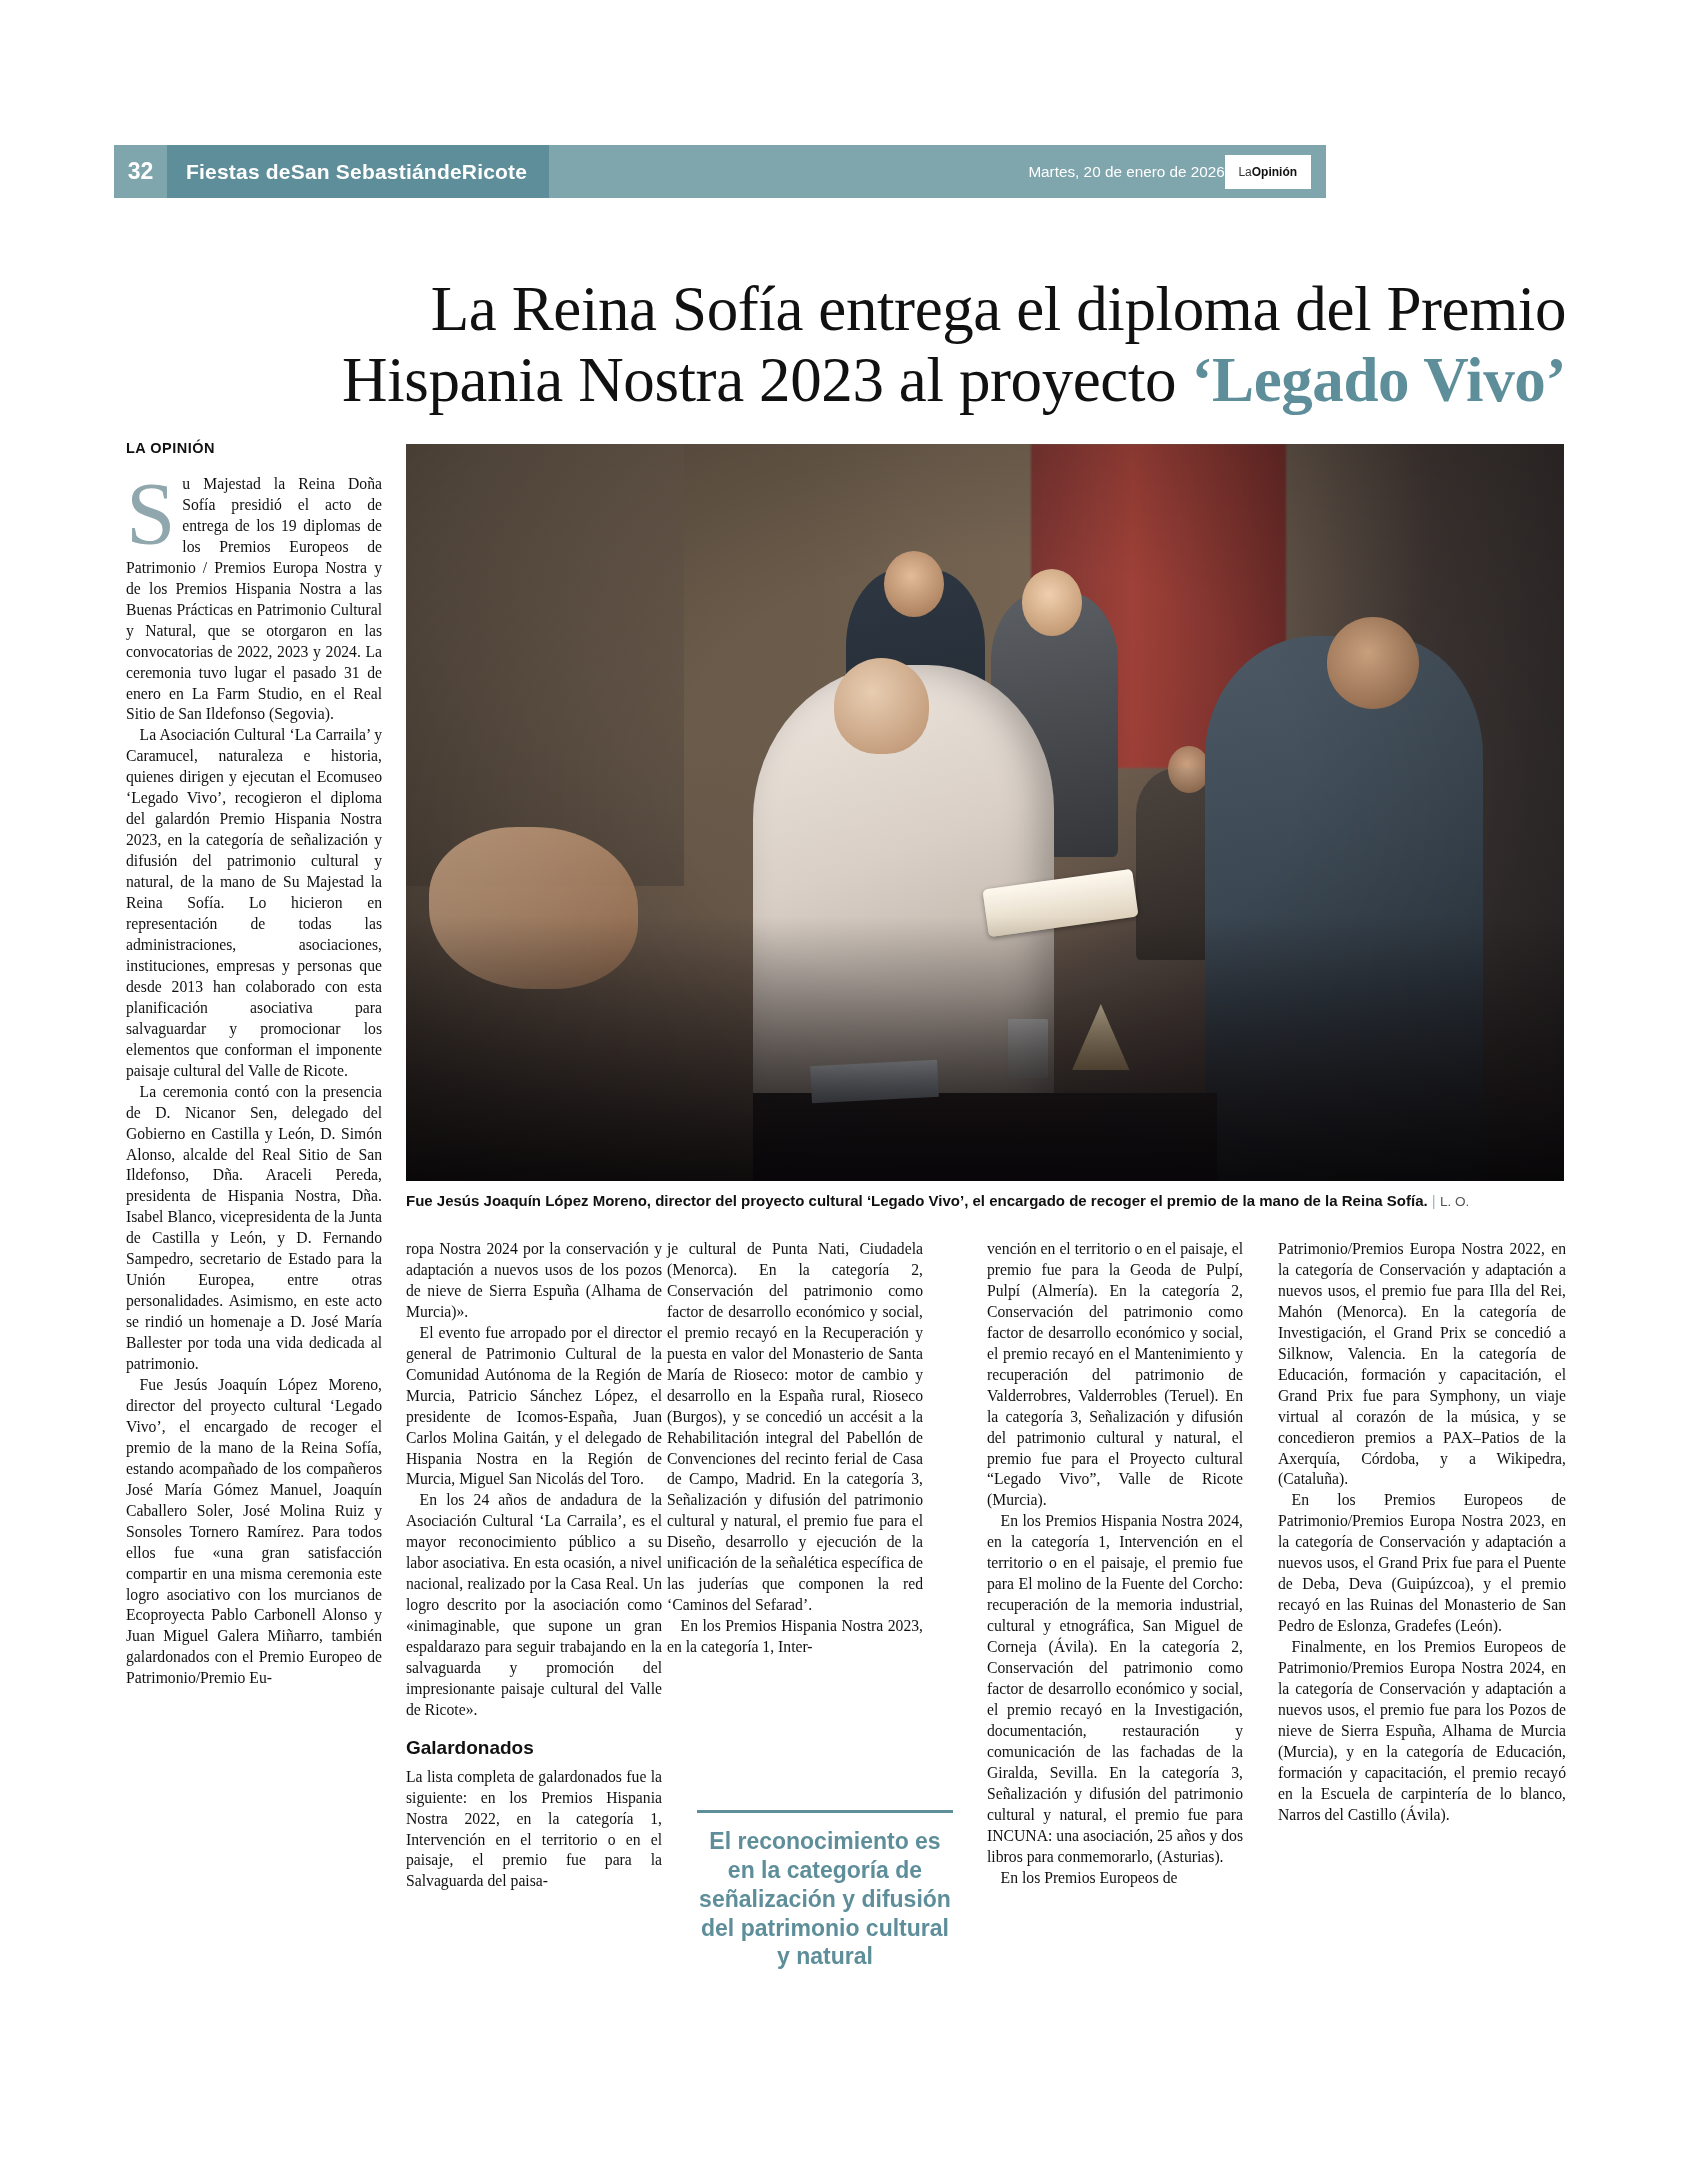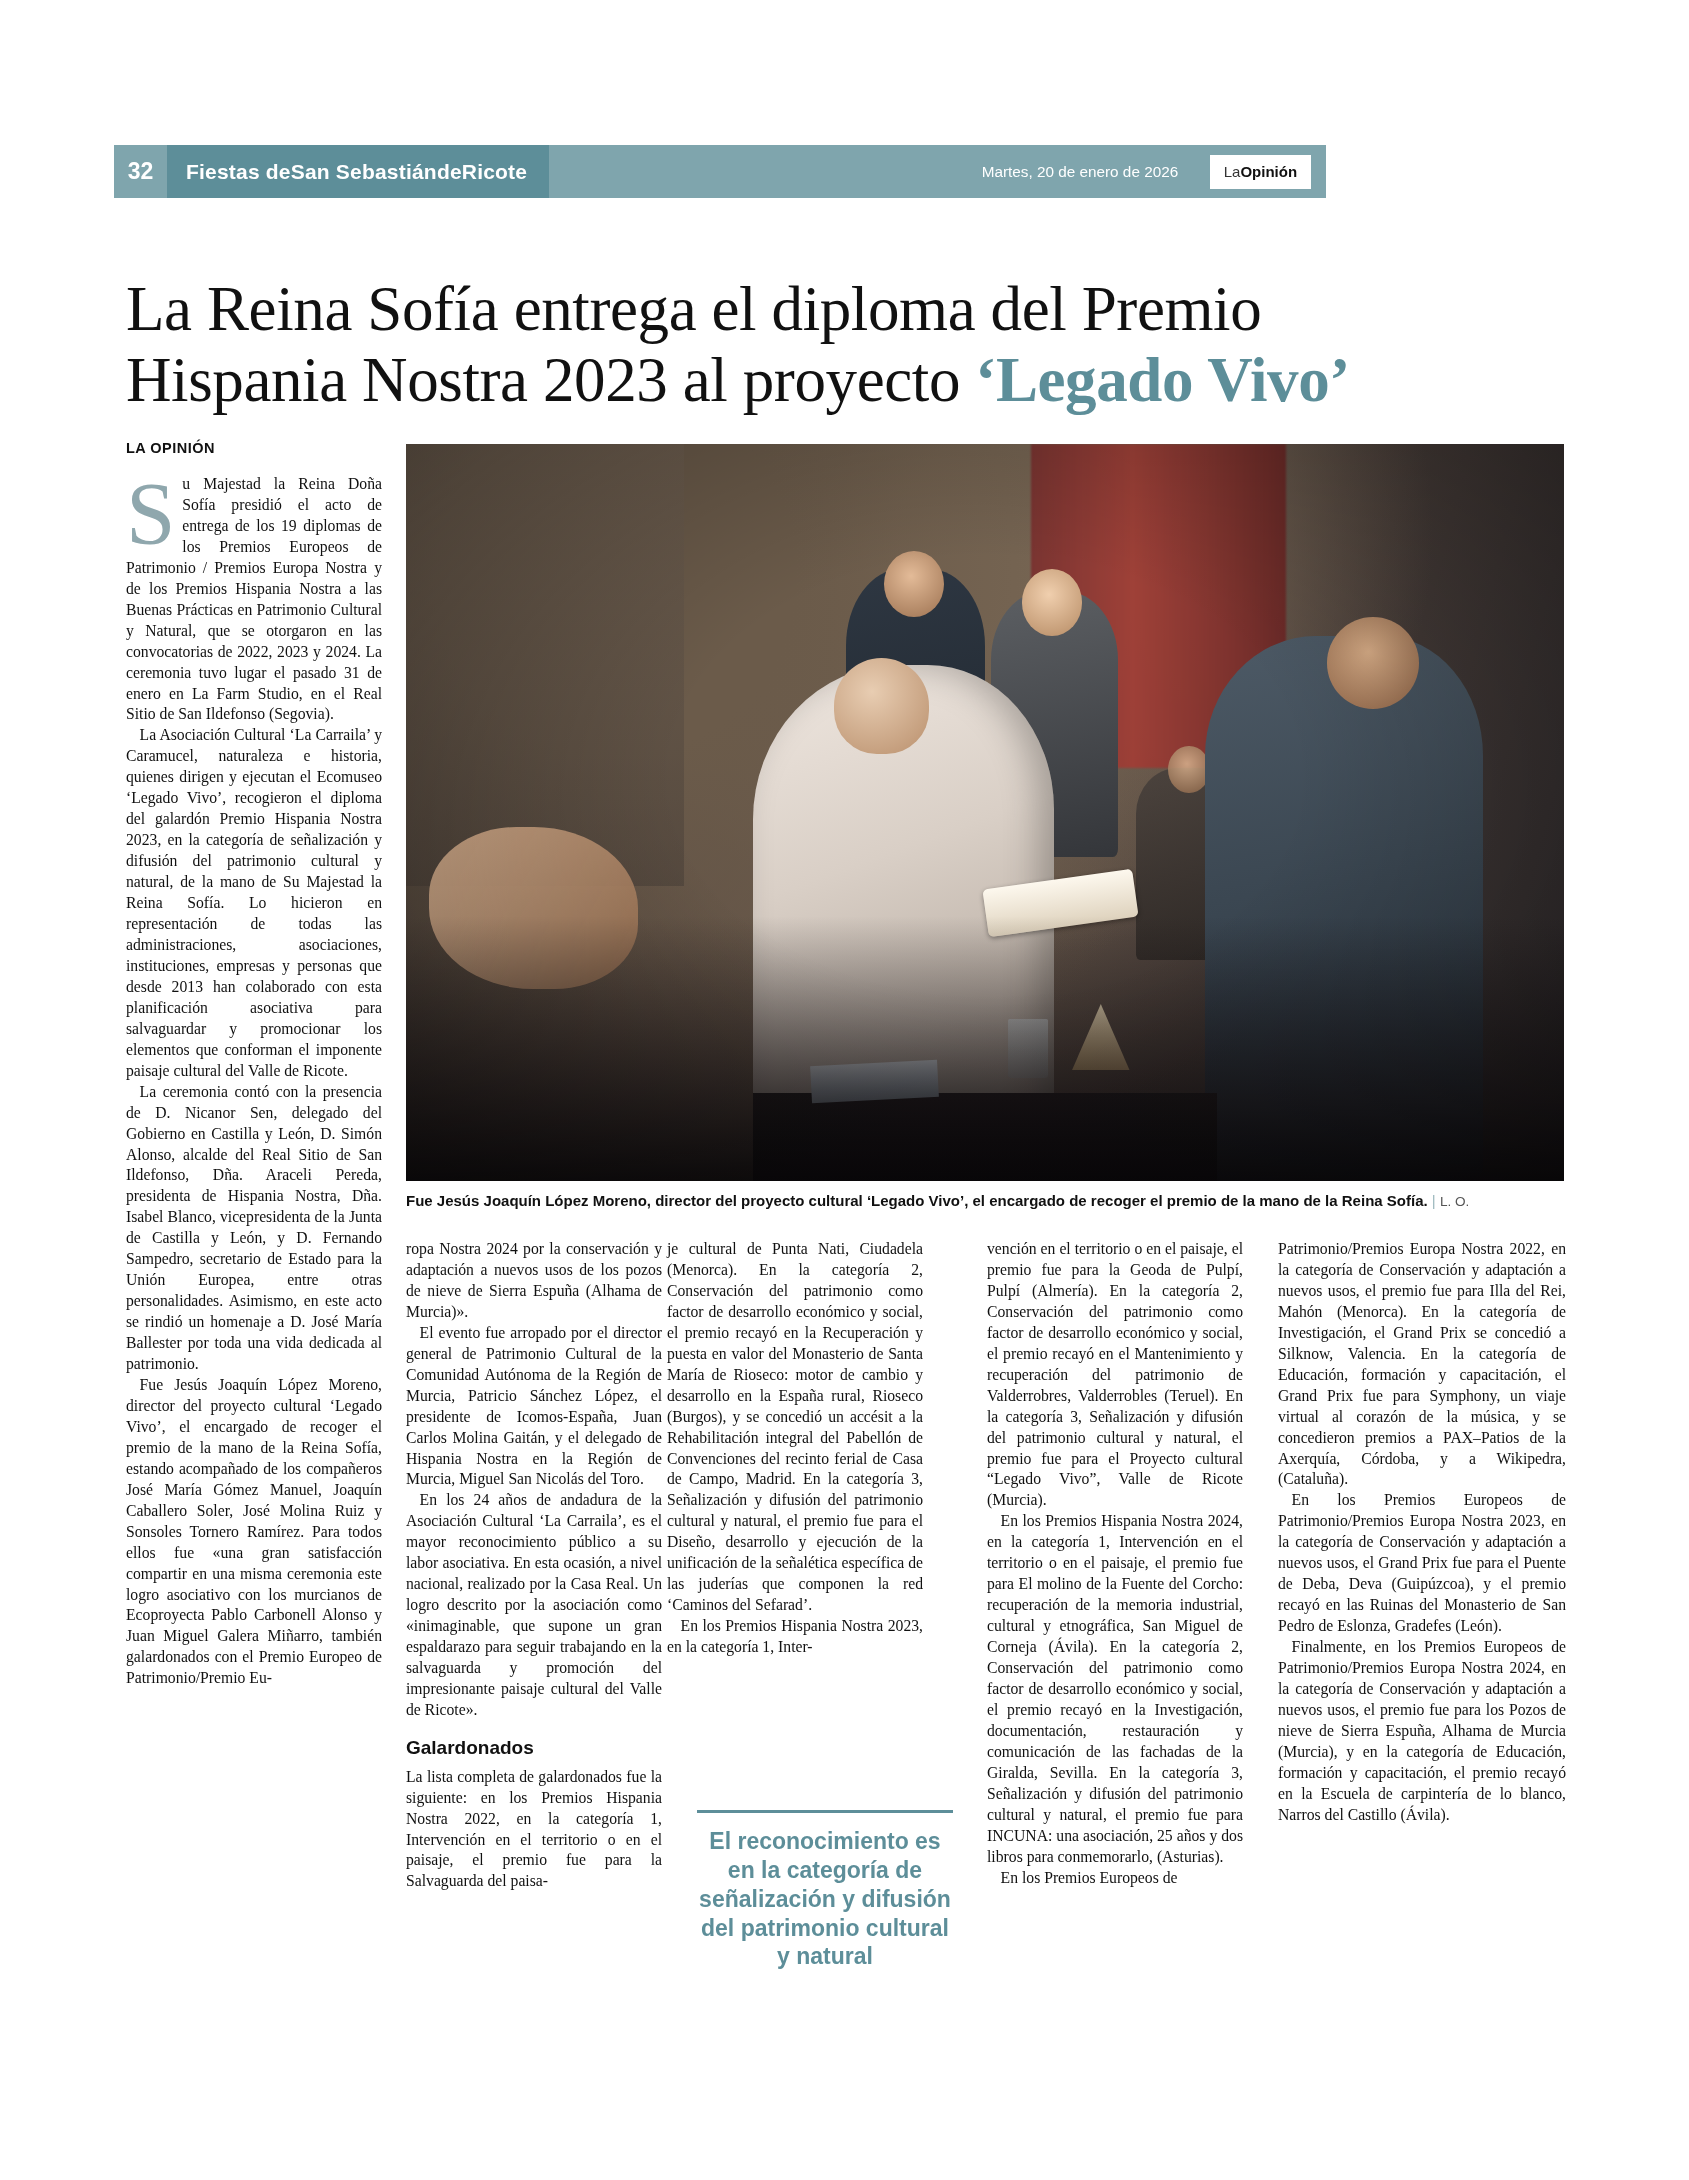--- a/index.html
+++ b/index.html
@@ -68,43 +68,43 @@
   }
   .masthead-date {
     color: #ffffff;
     font-family: "Liberation Sans", sans-serif;
     font-size: 15.3px;
   }
   .brand-box {
     background: #ffffff;
     color: #223;
     font-family: "Liberation Sans", sans-serif;
-    font-size: 15px;
+    font-size: 12px;
     padding: 8.5px 13.6px;
     display: flex;
     align-items: center;
     height: 34px;
     box-sizing: border-box;
-    margin-left: 32px;
   }
   .brand-box .b-light { font-weight: normal; color: #333; }
   .brand-box .b-bold { font-weight: bold; color: #111; }
 
   
   .headline {
     position: absolute;
     left: 126px;
     top: 232px;
     width: 1440px;
     font-family: "Liberation Serif", serif;
     font-size: 63px;
     line-height: 1.12;
     font-weight: normal;
     color: #111;
     letter-spacing: -0.4px;
+    text-align: right;
   }
   .headline .hl2 { display: block; }
   .headline .teal { color: #5d8e99; font-weight: bold; }
 
   
   .byline {
     position: absolute;
     left: 126px;
     top: 440px;
     font-family: "Liberation Sans", sans-serif;

